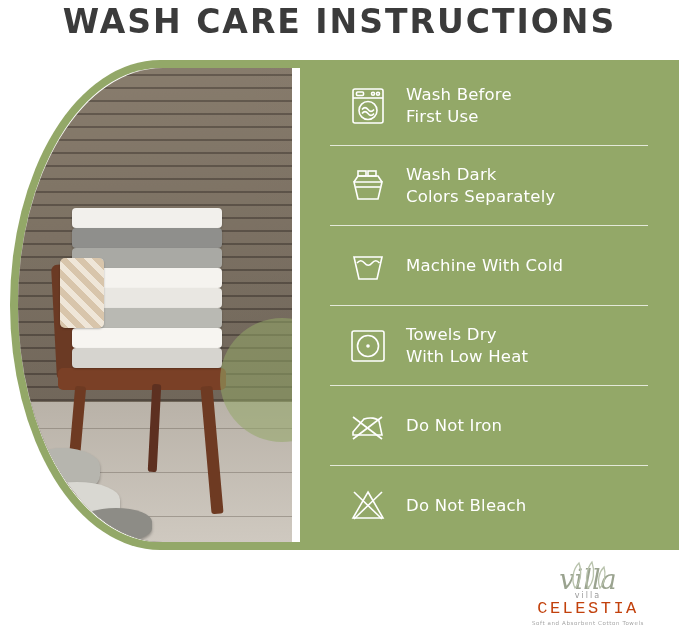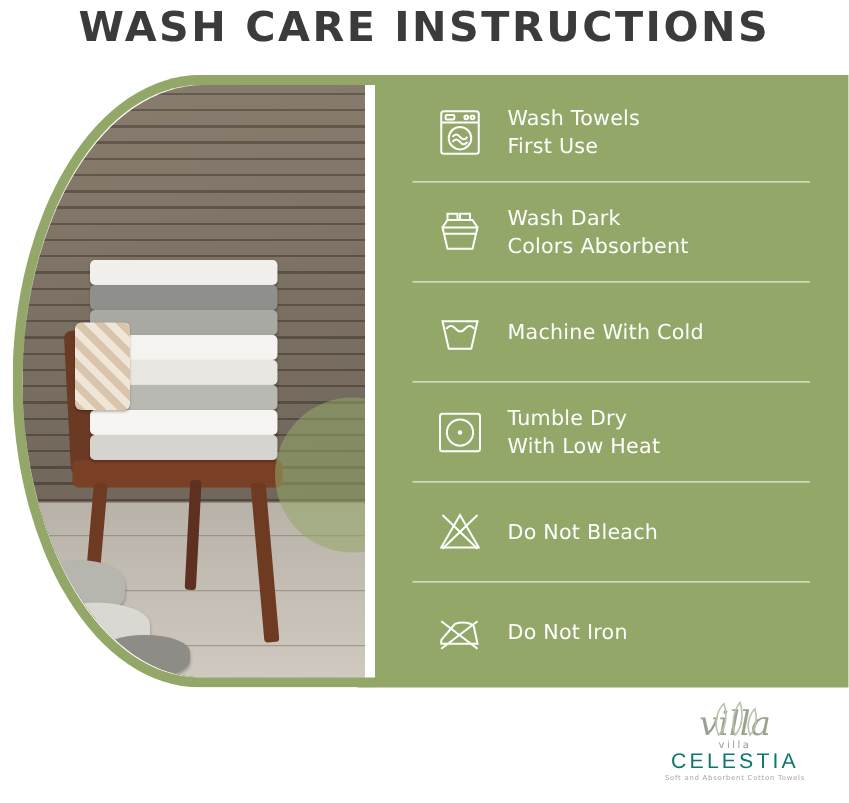--- a/index.html
+++ b/index.html
@@ -179,24 +179,24 @@
     line-height: 1;
   }
   .logo-villa {
     font-family: "DejaVu Sans", sans-serif;
     font-size: 8px;
     letter-spacing: 2px;
     color: #9a9a9a;
     margin-top: -2px;
   }
   .logo-name {
-    font-family: Liberation Sans, sans-serif;
+    font-family: Liberation Mono, monospace;
     font-size: 17px;
     letter-spacing: 2.5px;
-    color: #0f766e;
+    color: #c2410c;
     line-height: 1.1;
   }
   .logo-tag {
     font-family: "DejaVu Sans", sans-serif;
     font-size: 5.5px;
     letter-spacing: 0.6px;
     color: #a5a5a5;
     margin-top: 1px;
   }
   .logo-leaves {
@@ -261,80 +261,80 @@
           <rect x="8" y="6" width="30" height="34" rx="2"></rect>
           <line x1="8" y1="15" x2="38" y2="15"></line>
           <rect x="11.5" y="9" width="7" height="3.5" rx="1"></rect>
           <circle cx="28" cy="10.8" r="1.5"></circle>
           <circle cx="33" cy="10.8" r="1.5"></circle>
           <circle cx="23" cy="27.5" r="9"></circle>
           <path d="M17 26.5c2-2.5 4-2.5 6 0s4 2.5 6 0"></path>
           <path d="M17 30.5c2-2.5 4-2.5 6 0s4 2.5 6 0"></path>
         </svg>
       </div>
-      <div class="row-label">Wash Towels
+      <div class="row-label">Wash Before
 First Use</div>
     </div>
 
     <div class="row">
       <div class="row-icon">
         <svg width="48" height="46" viewBox="0 0 48 46" fill="none" stroke="#ffffff" stroke-width="1.6">
           <path d="M10 19 L38 19 L34 36 L14 36 Z"></path>
           <path d="M10 19 L14 13 L34 13 L38 19"></path>
           <rect x="14" y="8" width="8" height="5"></rect>
           <rect x="24" y="8" width="8" height="5"></rect>
           <line x1="12" y1="24" x2="36" y2="24"></line>
         </svg>
       </div>
       <div class="row-label">Wash Dark
-Colors Absorbent</div>
+Colors Separately</div>
     </div>
 
     <div class="row">
       <div class="row-icon">
         <svg width="48" height="46" viewBox="0 0 48 46" fill="none" stroke="#ffffff" stroke-width="1.6">
           <path d="M10 14 L38 14 L33 36 L15 36 Z"></path>
           <path d="M13 20c2.5-3 5-3 7.5 0s5 3 7.5 0s5-3 7.5 0"></path>
         </svg>
       </div>
       <div class="row-label">Machine With Cold</div>
     </div>
 
     <div class="row">
       <div class="row-icon">
         <svg width="46" height="46" viewBox="0 0 46 46" fill="none" stroke="#ffffff" stroke-width="1.6">
           <rect x="7" y="8" width="32" height="30" rx="2"></rect>
           <circle cx="23" cy="23" r="10.5"></circle>
           <circle cx="23" cy="23" r="1.8" fill="#ffffff" stroke="none"></circle>
         </svg>
       </div>
-      <div class="row-label">Tumble Dry
+      <div class="row-label">Towels Dry
 With Low Heat</div>
+    </div>
+
+    <div class="row">
+      <div class="row-icon">
+        <svg width="48" height="46" viewBox="0 0 48 46" fill="none" stroke="#ffffff" stroke-width="1.6">
+          <path d="M9 32 L38 32 L35 18 C33 15 26 14 20 16 L9 29 Z"></path>
+          <line x1="9" y1="14" x2="38" y2="36"></line>
+          <line x1="38" y1="14" x2="9" y2="36"></line>
+        </svg>
+      </div>
+      <div class="row-label">Do Not Iron</div>
     </div>
 
     <div class="row">
       <div class="row-icon">
         <svg width="46" height="46" viewBox="0 0 46 46" fill="none" stroke="#ffffff" stroke-width="1.6">
           <path d="M23 9 L38 35 L8 35 Z"></path>
           <line x1="9" y1="9" x2="37" y2="36"></line>
           <line x1="37" y1="9" x2="9" y2="36"></line>
         </svg>
       </div>
       <div class="row-label">Do Not Bleach</div>
-    </div>
-
-    <div class="row">
-      <div class="row-icon">
-        <svg width="48" height="46" viewBox="0 0 48 46" fill="none" stroke="#ffffff" stroke-width="1.6">
-          <path d="M9 32 L38 32 L35 18 C33 15 26 14 20 16 L9 29 Z"></path>
-          <line x1="9" y1="14" x2="38" y2="36"></line>
-          <line x1="38" y1="14" x2="9" y2="36"></line>
-        </svg>
-      </div>
-      <div class="row-label">Do Not Iron</div>
     </div>
 
   </div>
 
   <div class="logo">
     <div class="logo-leaves">
       <svg width="54" height="30" viewBox="0 0 54 30" fill="none" stroke="#b9c3ad" stroke-width="1.3">
         <path d="M14 28 C10 20 12 9 18 3 C21 11 20 22 14 28 Z"></path>
         <path d="M27 28 C24 19 26 8 31 2 C34 11 33 22 27 28 Z"></path>
         <path d="M39 28 C36 21 38 12 43 7 C45 14 44 23 39 28 Z"></path>

